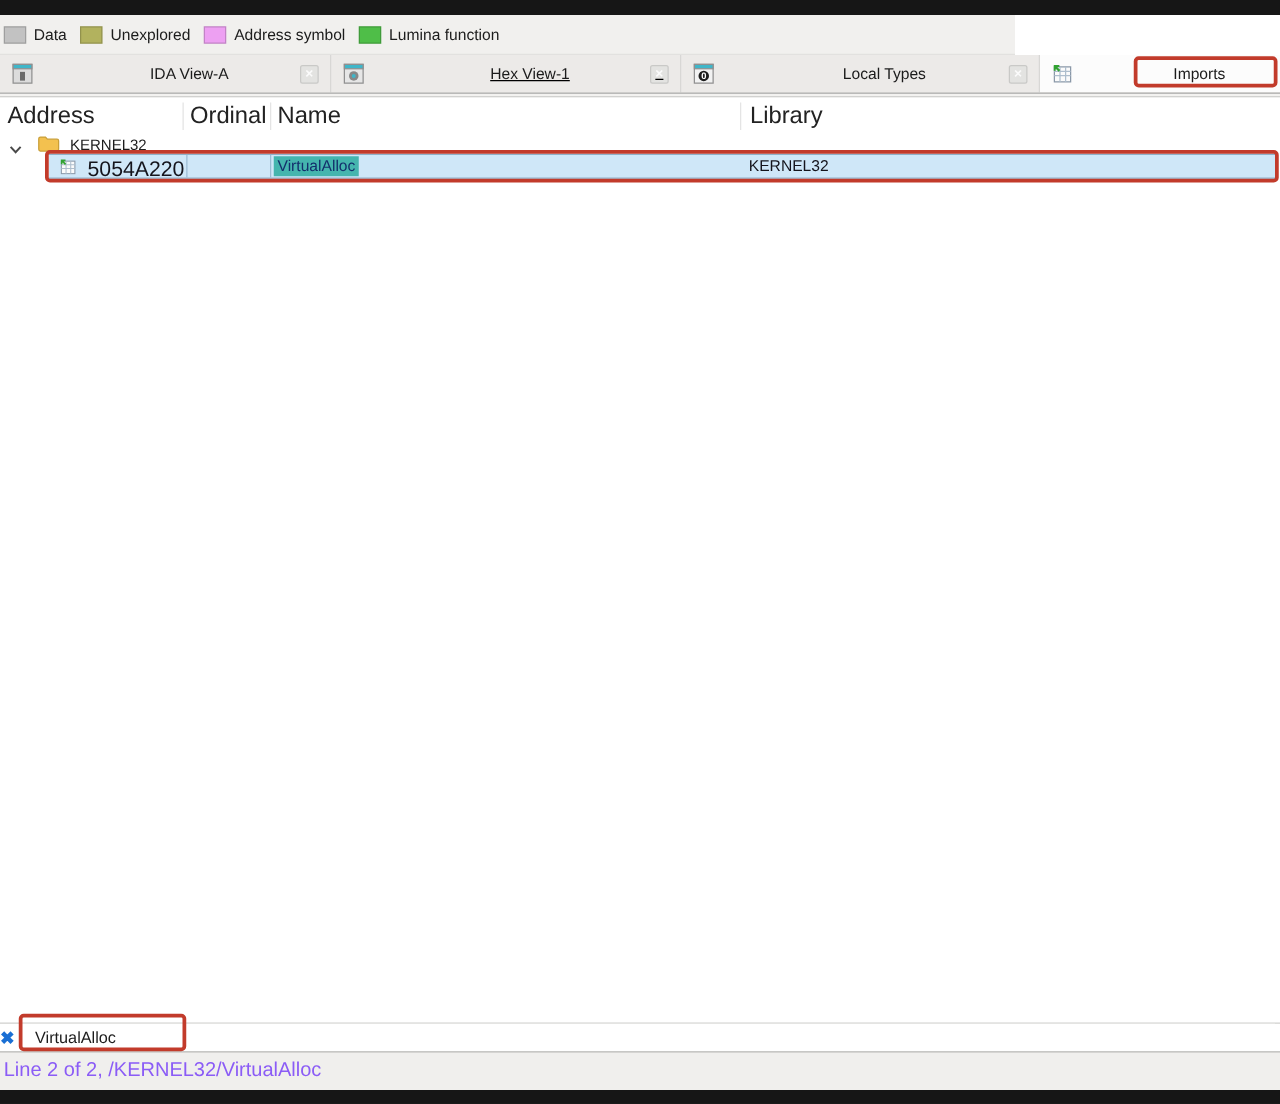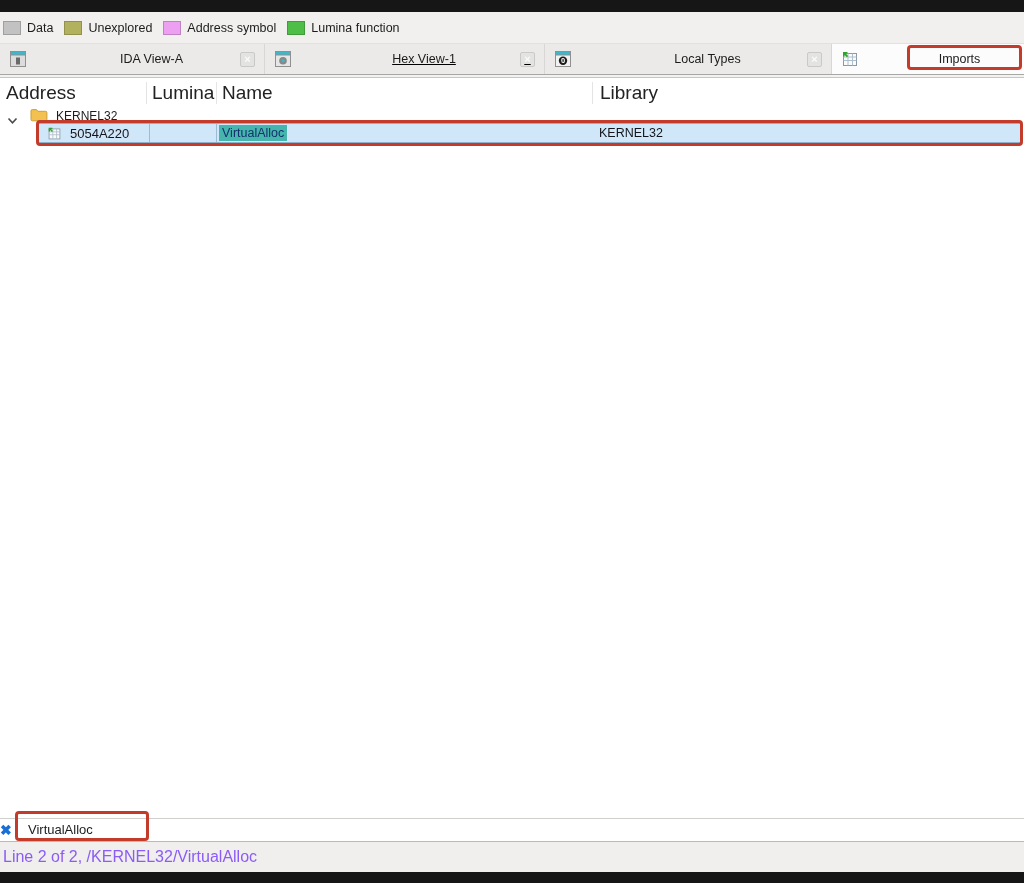--- a/index.html
+++ b/index.html
@@ -2,21 +2,21 @@
 <html><head>
 <meta charset="utf-8">
 <style>
   * { box-sizing: border-box; margin: 0; padding: 0; }
   html,body { background:#151515; }
   body { font-family: "Liberation Sans", sans-serif; }
   .stage { position:relative; width:1024px; height:883px; background:#161616; overflow:hidden; }
   .app { position:absolute; left:0; top:12px; width:1024px; height:860px; background:#ffffff; }
 
   
-  .legend-bar { position:absolute; left:0; top:0; width:1024px; height:32px;
+  .legend-bar { position:absolute; left:0; top:0; width:812px; height:32px;
     background:#f1f0ee; display:flex; align-items:center; padding-left:3px; gap:11px;
     border-bottom:1px solid #e2e1df; }
   .legend-item { display:flex; align-items:center; gap:6px; }
   .legend-swatch { width:18px; height:14px; border:1px solid rgba(0,0,0,0.18); }
   .legend-label { font-size:12.5px; color:#1c1c1c; }
 
   
   .tab-bar { position:absolute; left:0; top:32px; width:1024px; height:30px;
     background:#eceae8; display:flex; }
   .tab { display:flex; align-items:center; height:30px; border-right:1px solid #d8d7d5; }
@@ -44,21 +44,21 @@
 
   
   .folder-row { position:absolute; left:0; top:96px; width:1024px; height:16px; }
   .chevron { position:absolute; left:7px; top:3px; }
   .folder-icon { position:absolute; left:30px; top:0; }
   .folder-label { position:absolute; left:56px; top:1px; font-size:12px; color:#1d1d1d; }
 
   .sel-row { position:absolute; left:39px; top:111px; width:981px; height:20px;
     background:#cfe7f8; border-top:1px solid #8fb0c8; border-bottom:1px solid #8fb0c8; }
   .sel-icon { position:absolute; left:7px; top:2px; }
-  .sel-address { position:absolute; left:31px; top:2px; font-size:13px; color:#14141c; }
+  .sel-address { position:absolute; left:31px; top:2px; font-size:17px; color:#14141c; }
   .sel-grid-line { position:absolute; top:0; width:1px; height:18px; background:#9cbcd4; }
   .gl1 { left:110px; } .gl2 { left:177px; }
   .sel-name { position:absolute; left:180px; top:1px; font-size:12.5px; color:#13306c;
     background:#45b5ae; padding:1px 3px; }
   .sel-library { position:absolute; left:560px; top:2px; font-size:12.5px; color:#14141c; }
 
   
   .filter-row { position:absolute; left:0; top:806px; width:1024px; height:22px;
     background:#ffffff; border-top:1px solid #cfcfcd; }
   .clear-icon { position:absolute; left:0px; top:2px; color:#1a6fd4; font-size:14px;
@@ -149,21 +149,21 @@
             <polygon points="2,2 6.5,2 6.5,3.6 4.8,3.6 7.2,6 5.9,7.3 3.6,4.9 3.6,6.5 2,6.5" fill="#31a231"></polygon>
           </svg>
         </span>
         <span class="tab-label">Imports</span>
       </div>
     </div>
     <div class="tab-strip"></div>
 
     <div class="tbl-header">
       <span class="hdr-cell hdr-address">Address</span>
-      <span class="hdr-cell hdr-ordinal">Lumina</span>
+      <span class="hdr-cell hdr-ordinal">Ordinal</span>
       <span class="hdr-cell hdr-name">Name</span>
       <span class="hdr-cell hdr-library">Library</span>
       <span class="hdr-sep sep1"></span>
       <span class="hdr-sep sep2"></span>
       <span class="hdr-sep sep3"></span>
     </div>
 
     <div class="folder-row">
       <span class="chevron">
         <svg width="11" height="8" viewBox="0 0 11 8">

